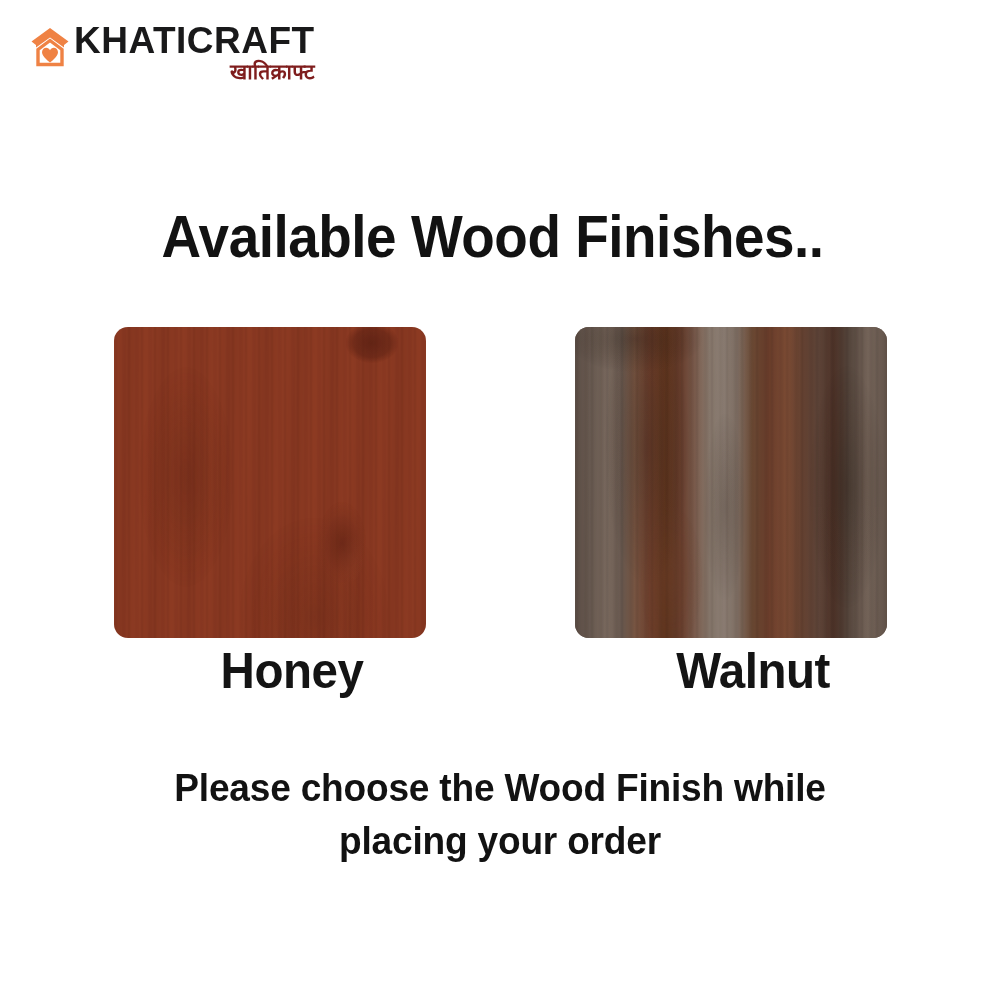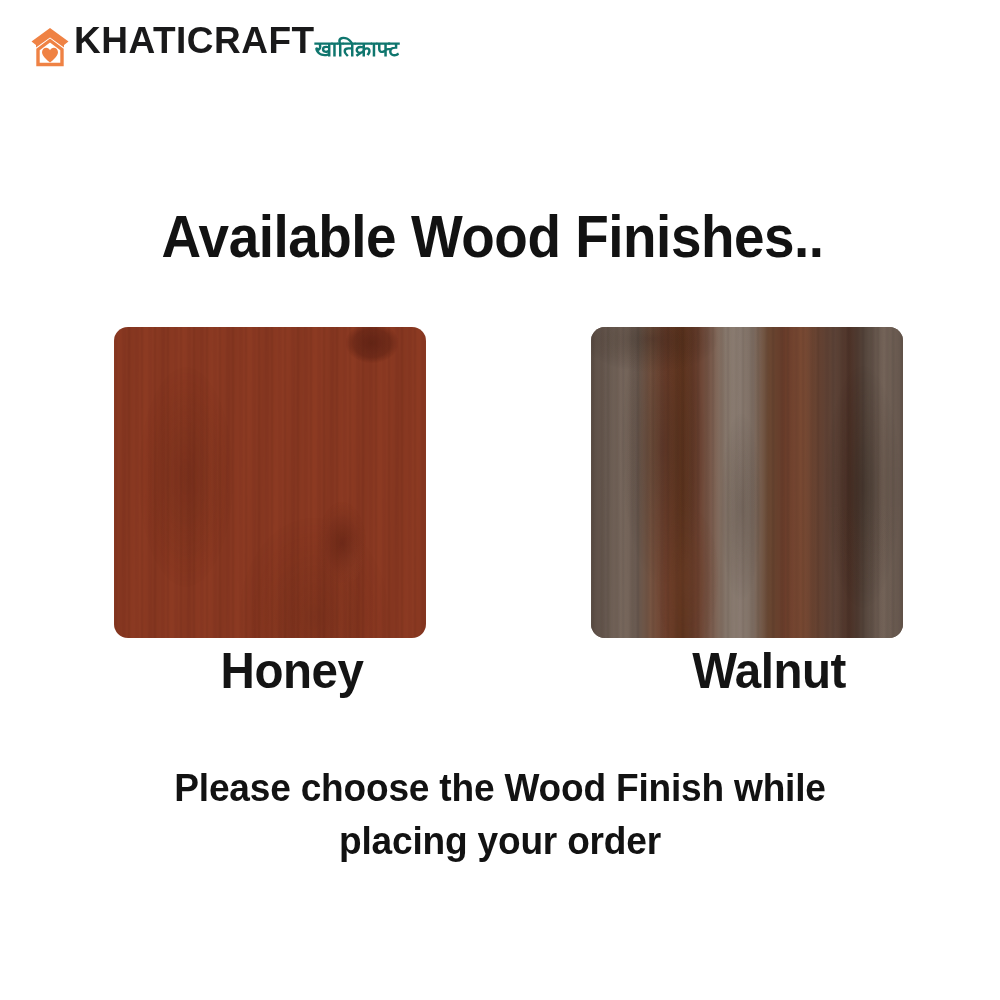--- a/index.html
+++ b/index.html
@@ -31,37 +31,37 @@
     gap: 4px;
   }
   #brand-mark {
     width: 40px;
     height: 42px;
     margin-top: 4px;
     flex: none;
   }
   #brand-text {
     display: flex;
-    flex-direction: row;
+    flex-direction: column;
     align-items: flex-end;
     line-height: 1;
   }
   #brand-wordmark {
     font-family: "Liberation Sans", sans-serif;
     font-weight: 700;
     font-size: 37px;
     letter-spacing: 0.5px;
     color: #19191a;
     white-space: nowrap;
   }
   #brand-sub {
     font-family: "Liberation Sans", sans-serif;
     font-weight: 700;
     font-size: 21px;
-    color: #0f766e;
+    color: #7f1d1d;
     margin-top: 2px;
     letter-spacing: 0.2px;
     white-space: nowrap;
   }
 
   
   #heading {
     position: absolute;
     left: 0;
     top: 208px;
@@ -84,21 +84,21 @@
     top: 327px;
     width: 1000px;
     height: 370px;
   }
   .swatch-cell {
     position: absolute;
     top: 0;
     width: 356px;
   }
   .swatch-cell.left  { left: 114px; }
-  .swatch-cell.right { left: 575px; margin-left: 16px; }
+  .swatch-cell.right { left: 575px; }
 
   .swatch {
     width: 312px;
     height: 311px;
     border-radius: 14px;
     overflow: hidden;
     position: relative;
     background: #8d3a22;
   }
   .swatch .grain {

